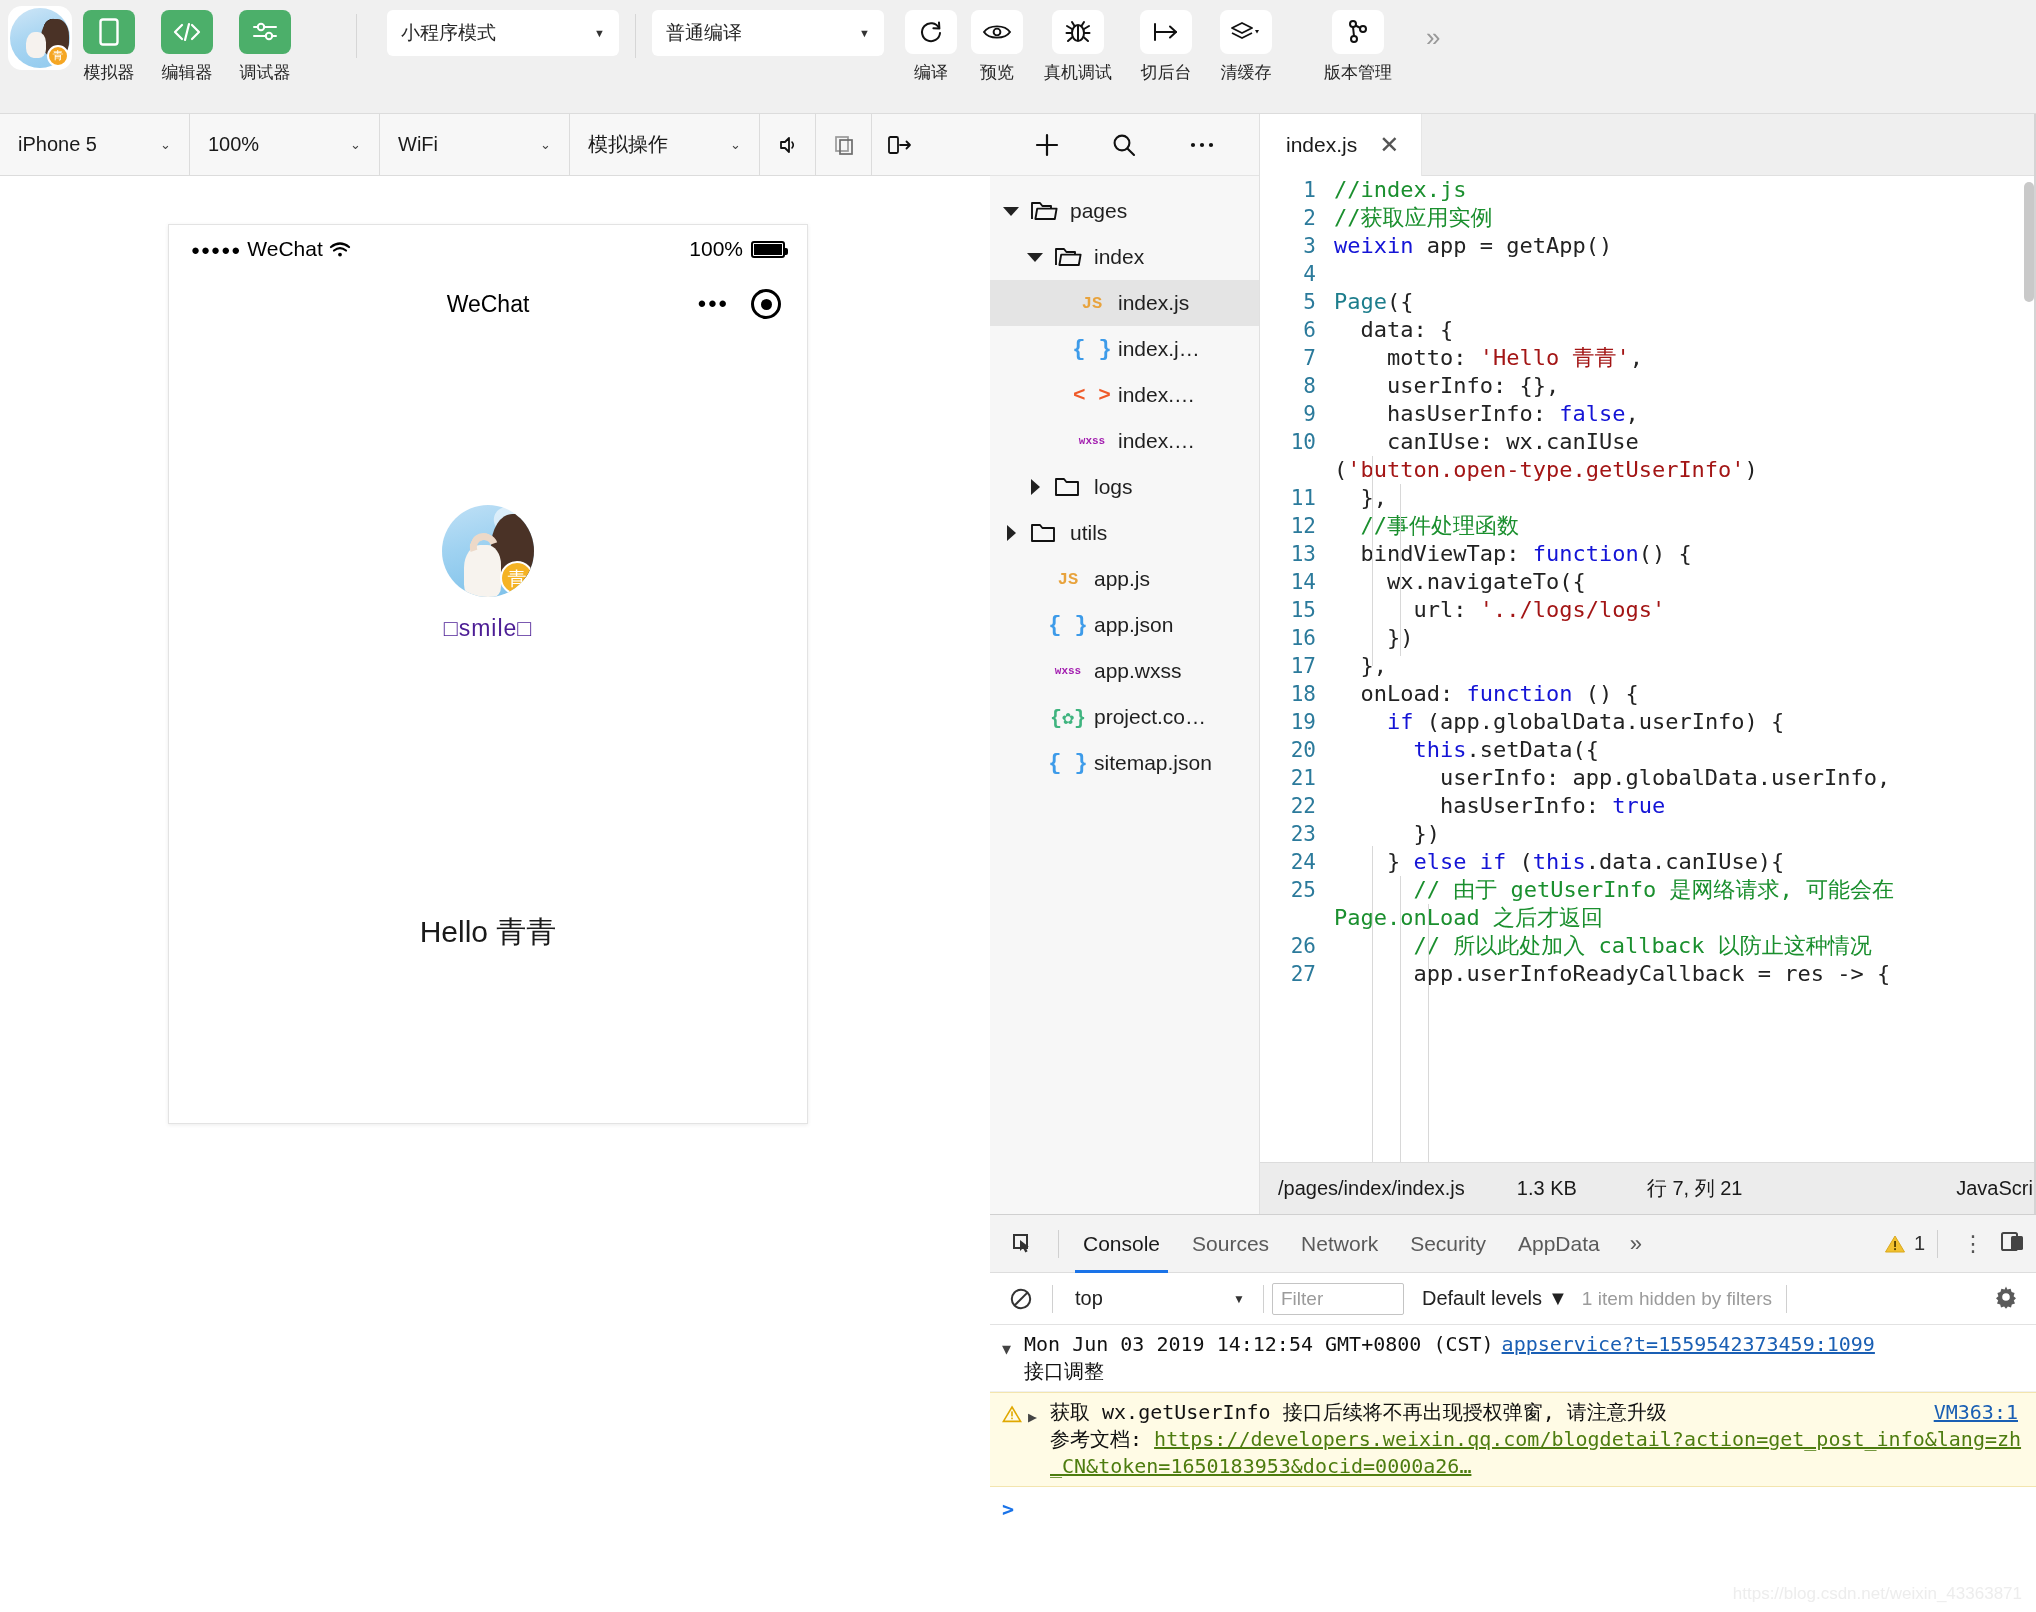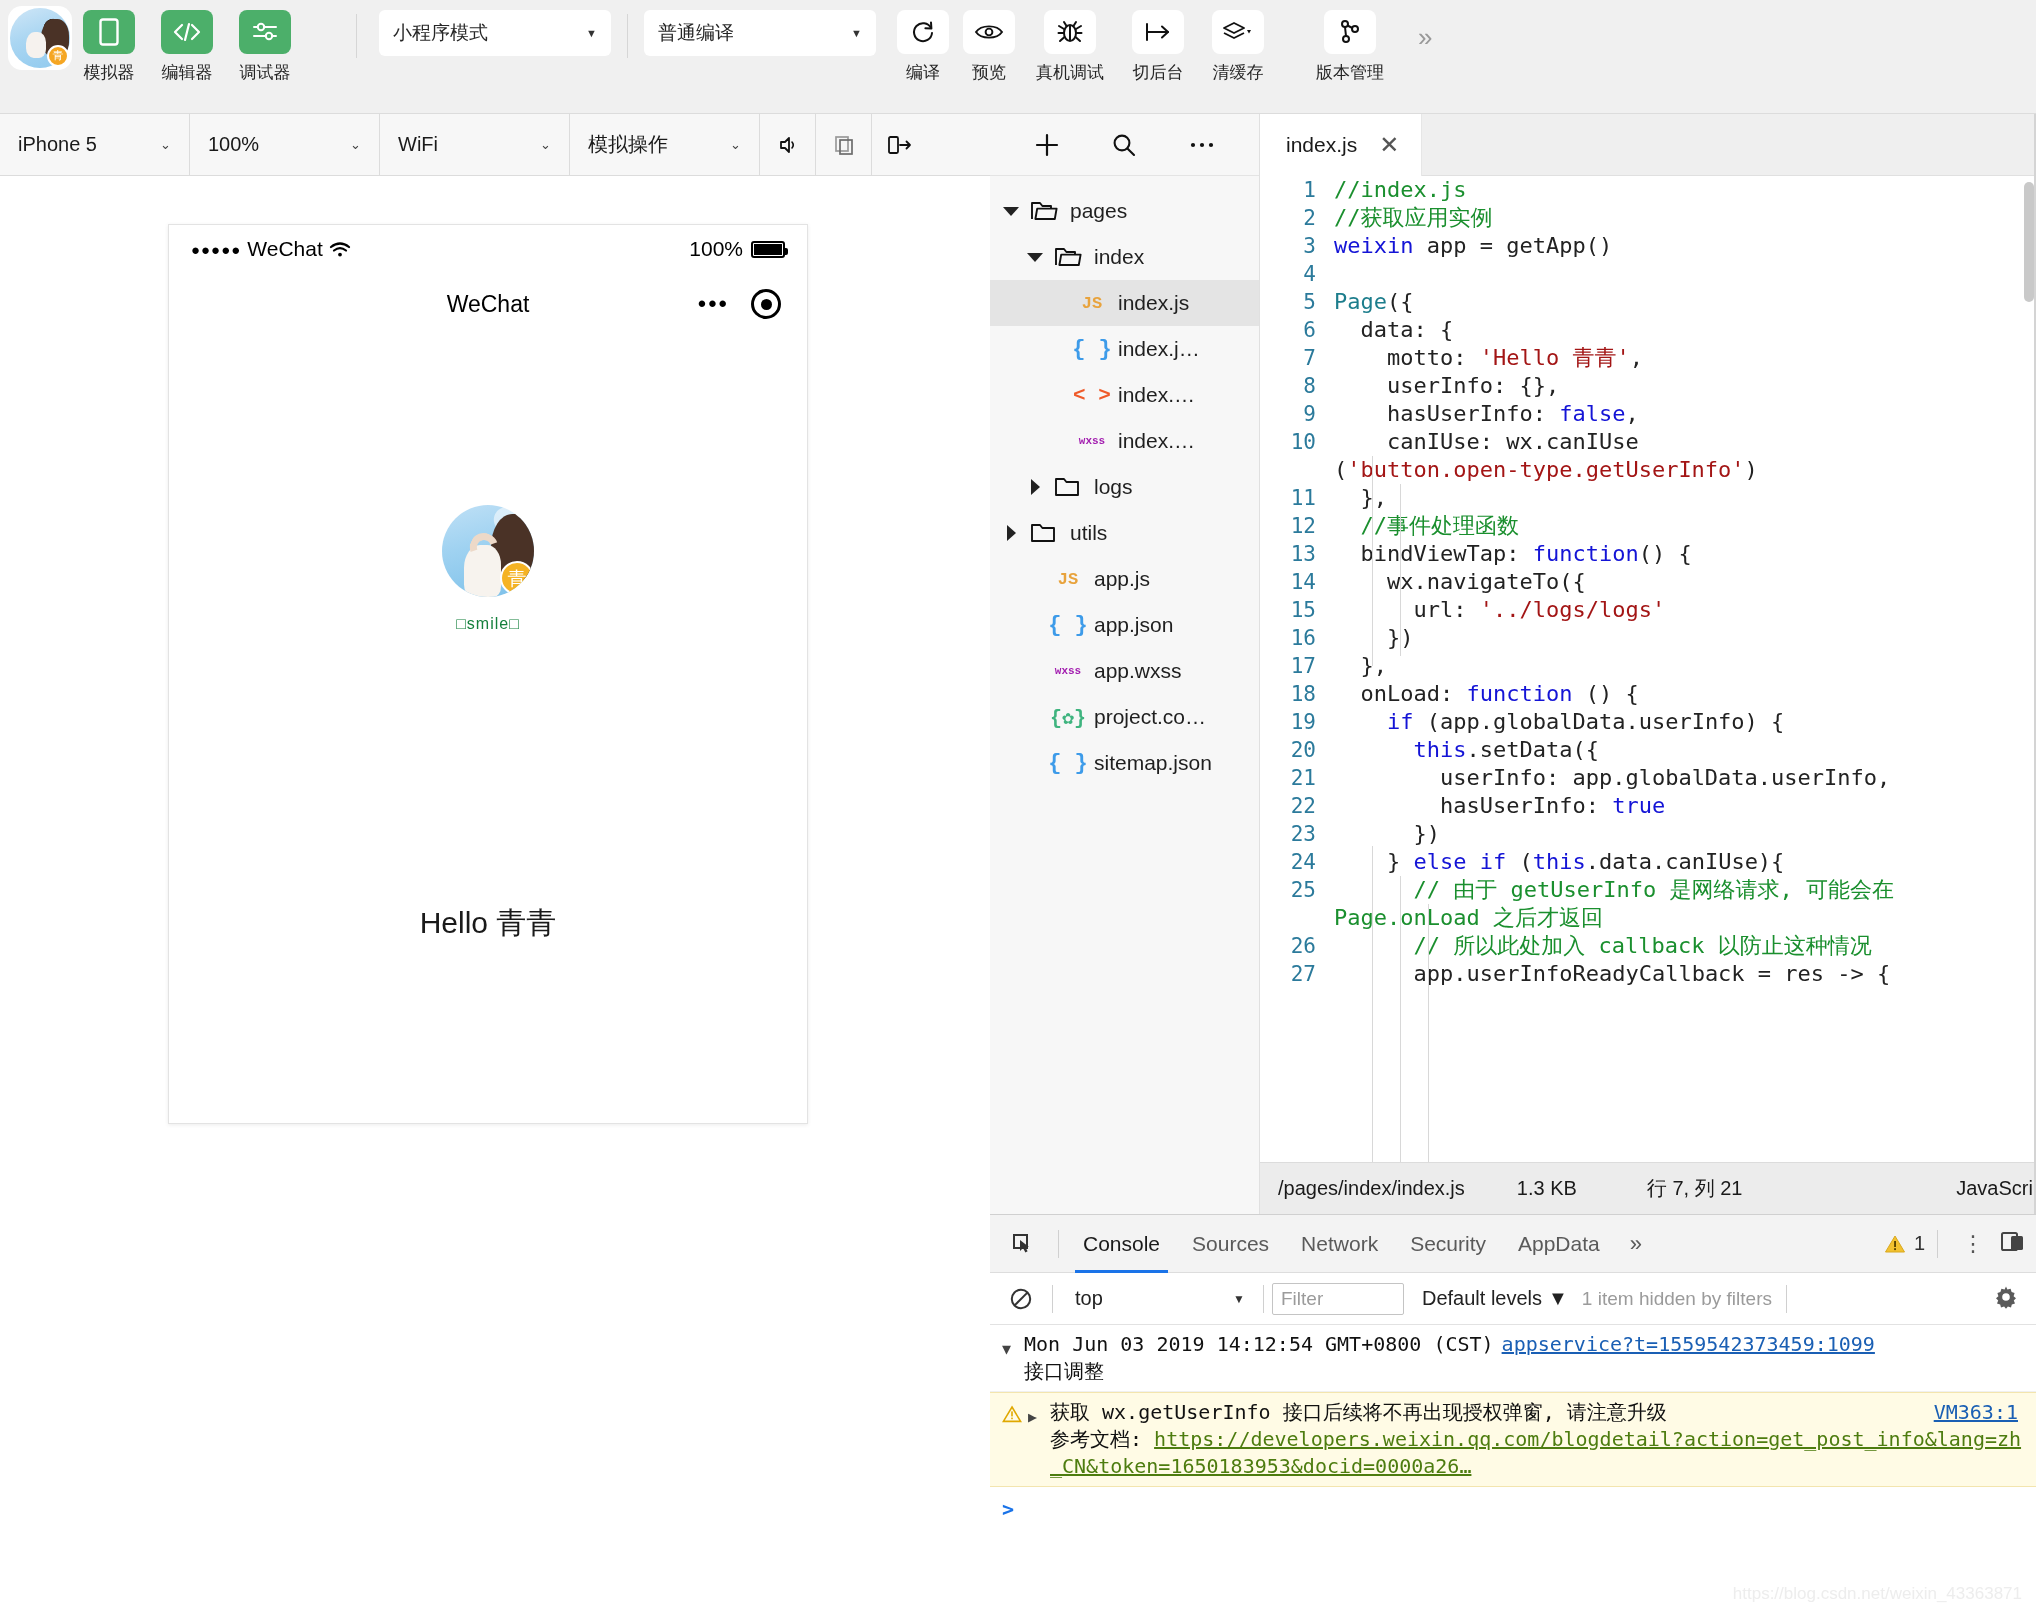--- a/index.html
+++ b/index.html
@@ -157,21 +157,21 @@
     border: 7px solid #edd9c8; border-radius: 50%;
     border-right-color: transparent; border-bottom-color: transparent;
     transform: rotate(25deg);
   }
   .user-badge {
     position: absolute; right: 0; bottom: 2px; width: 34px; height: 34px;
     border-radius: 50%; background: #f5b324; border: 2px solid #fff;
     color: #fff; font-size: 19px; line-height: 30px; text-align: center;
     font-family: "DejaVu Sans", sans-serif;
   }
-  .user-name { margin-top: 18px; font-size: 16px; color: #15803d; letter-spacing: 1px; }
+  .user-name { margin-top: 18px; font-size: 23px; color: #4c1d95; letter-spacing: 1px; }
   .motto { margin-top: 270px; font-size: 30px; color: #1a1a1a; }
 
   
   .explorer {
     position: absolute; left: 990px; top: 114px; width: 270px; height: 1100px;
     background: #f7f7f7; border-right: 1px solid #e0e0e0;
   }
   .exp-toolbar {
     height: 62px; display: flex; align-items: center; justify-content: space-around;
     border-bottom: 1px solid #e4e4e4; padding: 0 18px;
@@ -359,21 +359,21 @@
             <line x1="2" y1="15" x2="13.5" y2="15" stroke="#fff" stroke-width="2" stroke-linecap="round"></line>
             <line x1="20.5" y1="15" x2="24" y2="15" stroke="#fff" stroke-width="2" stroke-linecap="round"></line>
           </svg>
         </div>
         <div class="tb-label">调试器</div>
       </div>
     </div>
 
     <div class="tb-sep" style="margin-left:52px;"></div>
 
-    <div class="tb-select sel-mode" style="margin-left:6px;text-align:right;">
+    <div class="tb-select sel-mode" style="margin-left:14px;text-align:right;">
       <span>小程序模式</span>
       <span class="caret">▼</span>
     </div>
 
     <div class="tb-sep"></div>
 
     <div class="tb-select sel-compile">
       <span>普通编译</span>
       <span class="caret">▼</span>
     </div>

